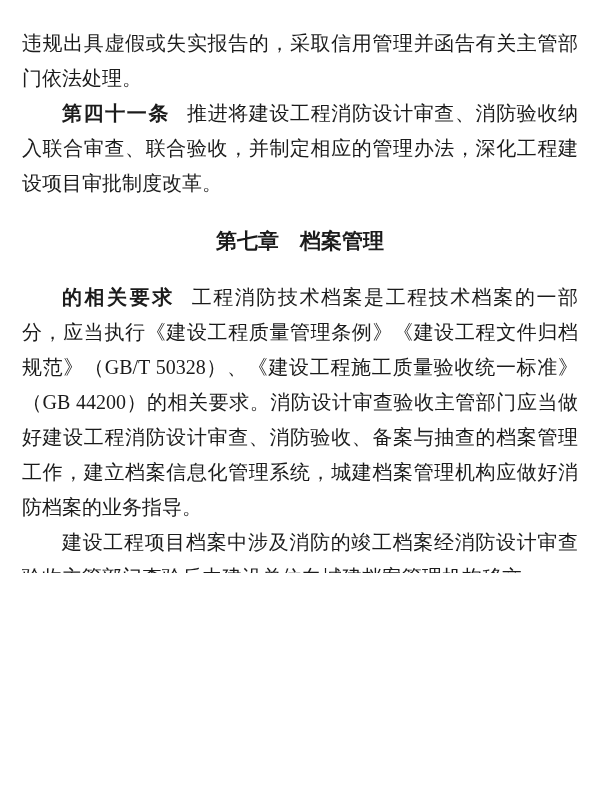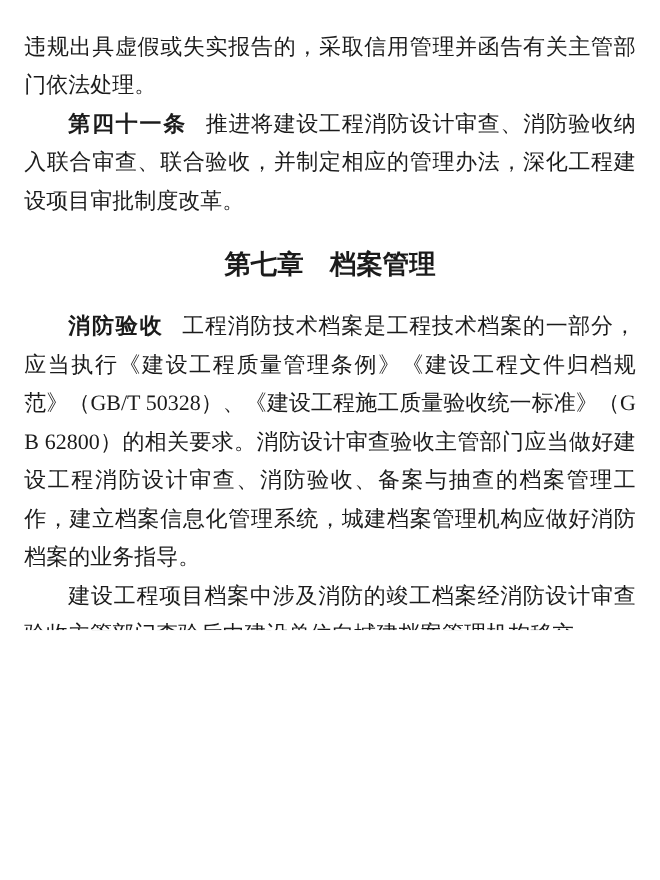--- a/index.html
+++ b/index.html
@@ -38,29 +38,29 @@
     font-weight: bold;
     margin-right: 0.85em;
     letter-spacing: 0.05em;
   }
   h2.chapter {
     margin: 22px 0 22px 0;
     text-align: center;
     text-indent: 0;
     font-family: "Liberation Sans", "DejaVu Sans", sans-serif;
     font-weight: bold;
-    font-size: 24px;
+    font-size: 21px;
     line-height: 35px;
     color: #1b1b1b;
   }
 </style>
 </head>
 <body>
 
 <div class="page" style="background: rgb(255, 255, 255); color: rgb(27, 27, 27);">
   <div class="content">
       <p class="para no-indent"><span>违规出具虚假或失实报告的，采取信用管理并函告有关主管部门依法处理。</span></p>
       <p class="para"><b class="article-label">第四十一条</b><span>推进将建设工程消防设计审查、消防验收纳入联合审查、联合验收，并制定相应的管理办法，深化工程建设项目审批制度改革。</span></p>
       <h2 class="chapter">第七章　档案管理</h2>
-      <p class="para"><b class="article-label">消防验收</b><span>工程消防技术档案是工程技术档案的一部分，应当执行《建设工程质量管理条例》《建设工程文件归档规范》（GB/T 50328）、《建设工程施工质量验收统一标准》（GB 62800）的相关要求。消防设计审查验收主管部门应当做好建设工程消防设计审查、消防验收、备案与抽查的档案管理工作，建立档案信息化管理系统，城建档案管理机构应做好消防档案的业务指导。</span></p>
+      <p class="para"><b class="article-label">的相关要求</b><span>工程消防技术档案是工程技术档案的一部分，应当执行《建设工程质量管理条例》《建设工程文件归档规范》（GB/T 50328）、《建设工程施工质量验收统一标准》（GB 44200）的相关要求。消防设计审查验收主管部门应当做好建设工程消防设计审查、消防验收、备案与抽查的档案管理工作，建立档案信息化管理系统，城建档案管理机构应做好消防档案的业务指导。</span></p>
       <p class="para"><span>建设工程项目档案中涉及消防的竣工档案经消防设计审查验收主管部门查验后由建设单位向城建档案管理机构移交。</span></p>
     </div>
 </div>
 
 </body></html>

